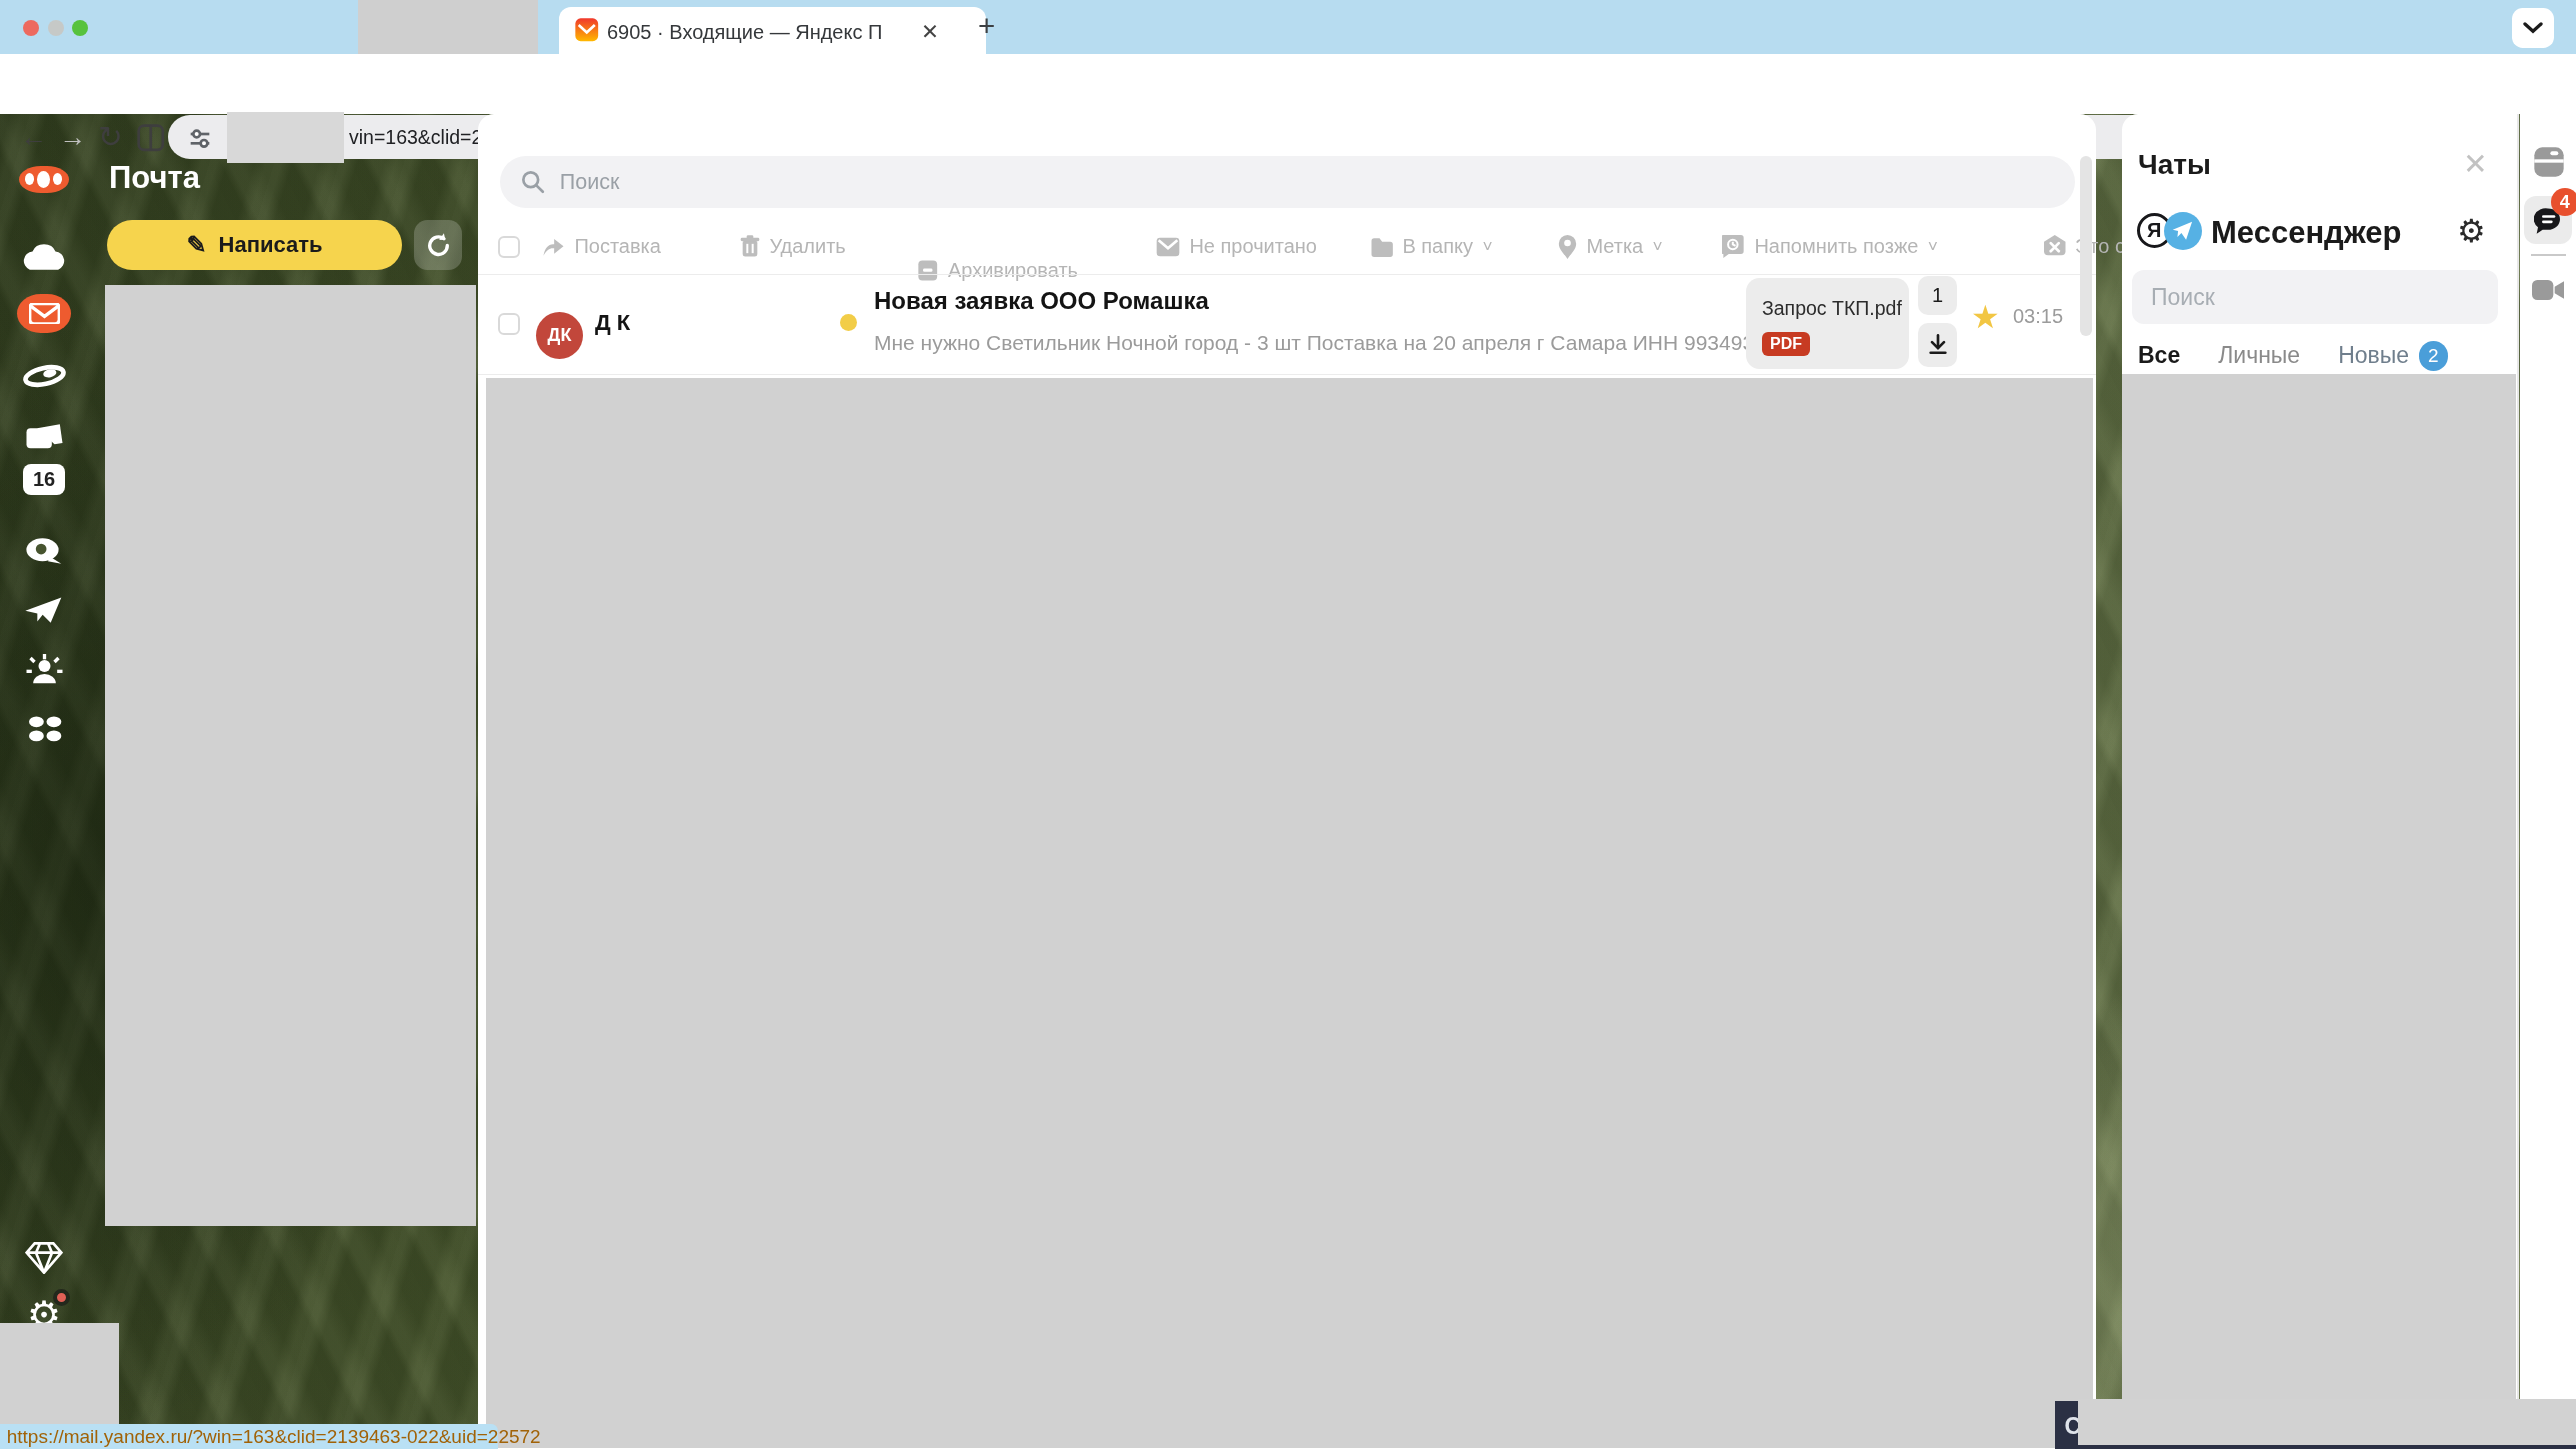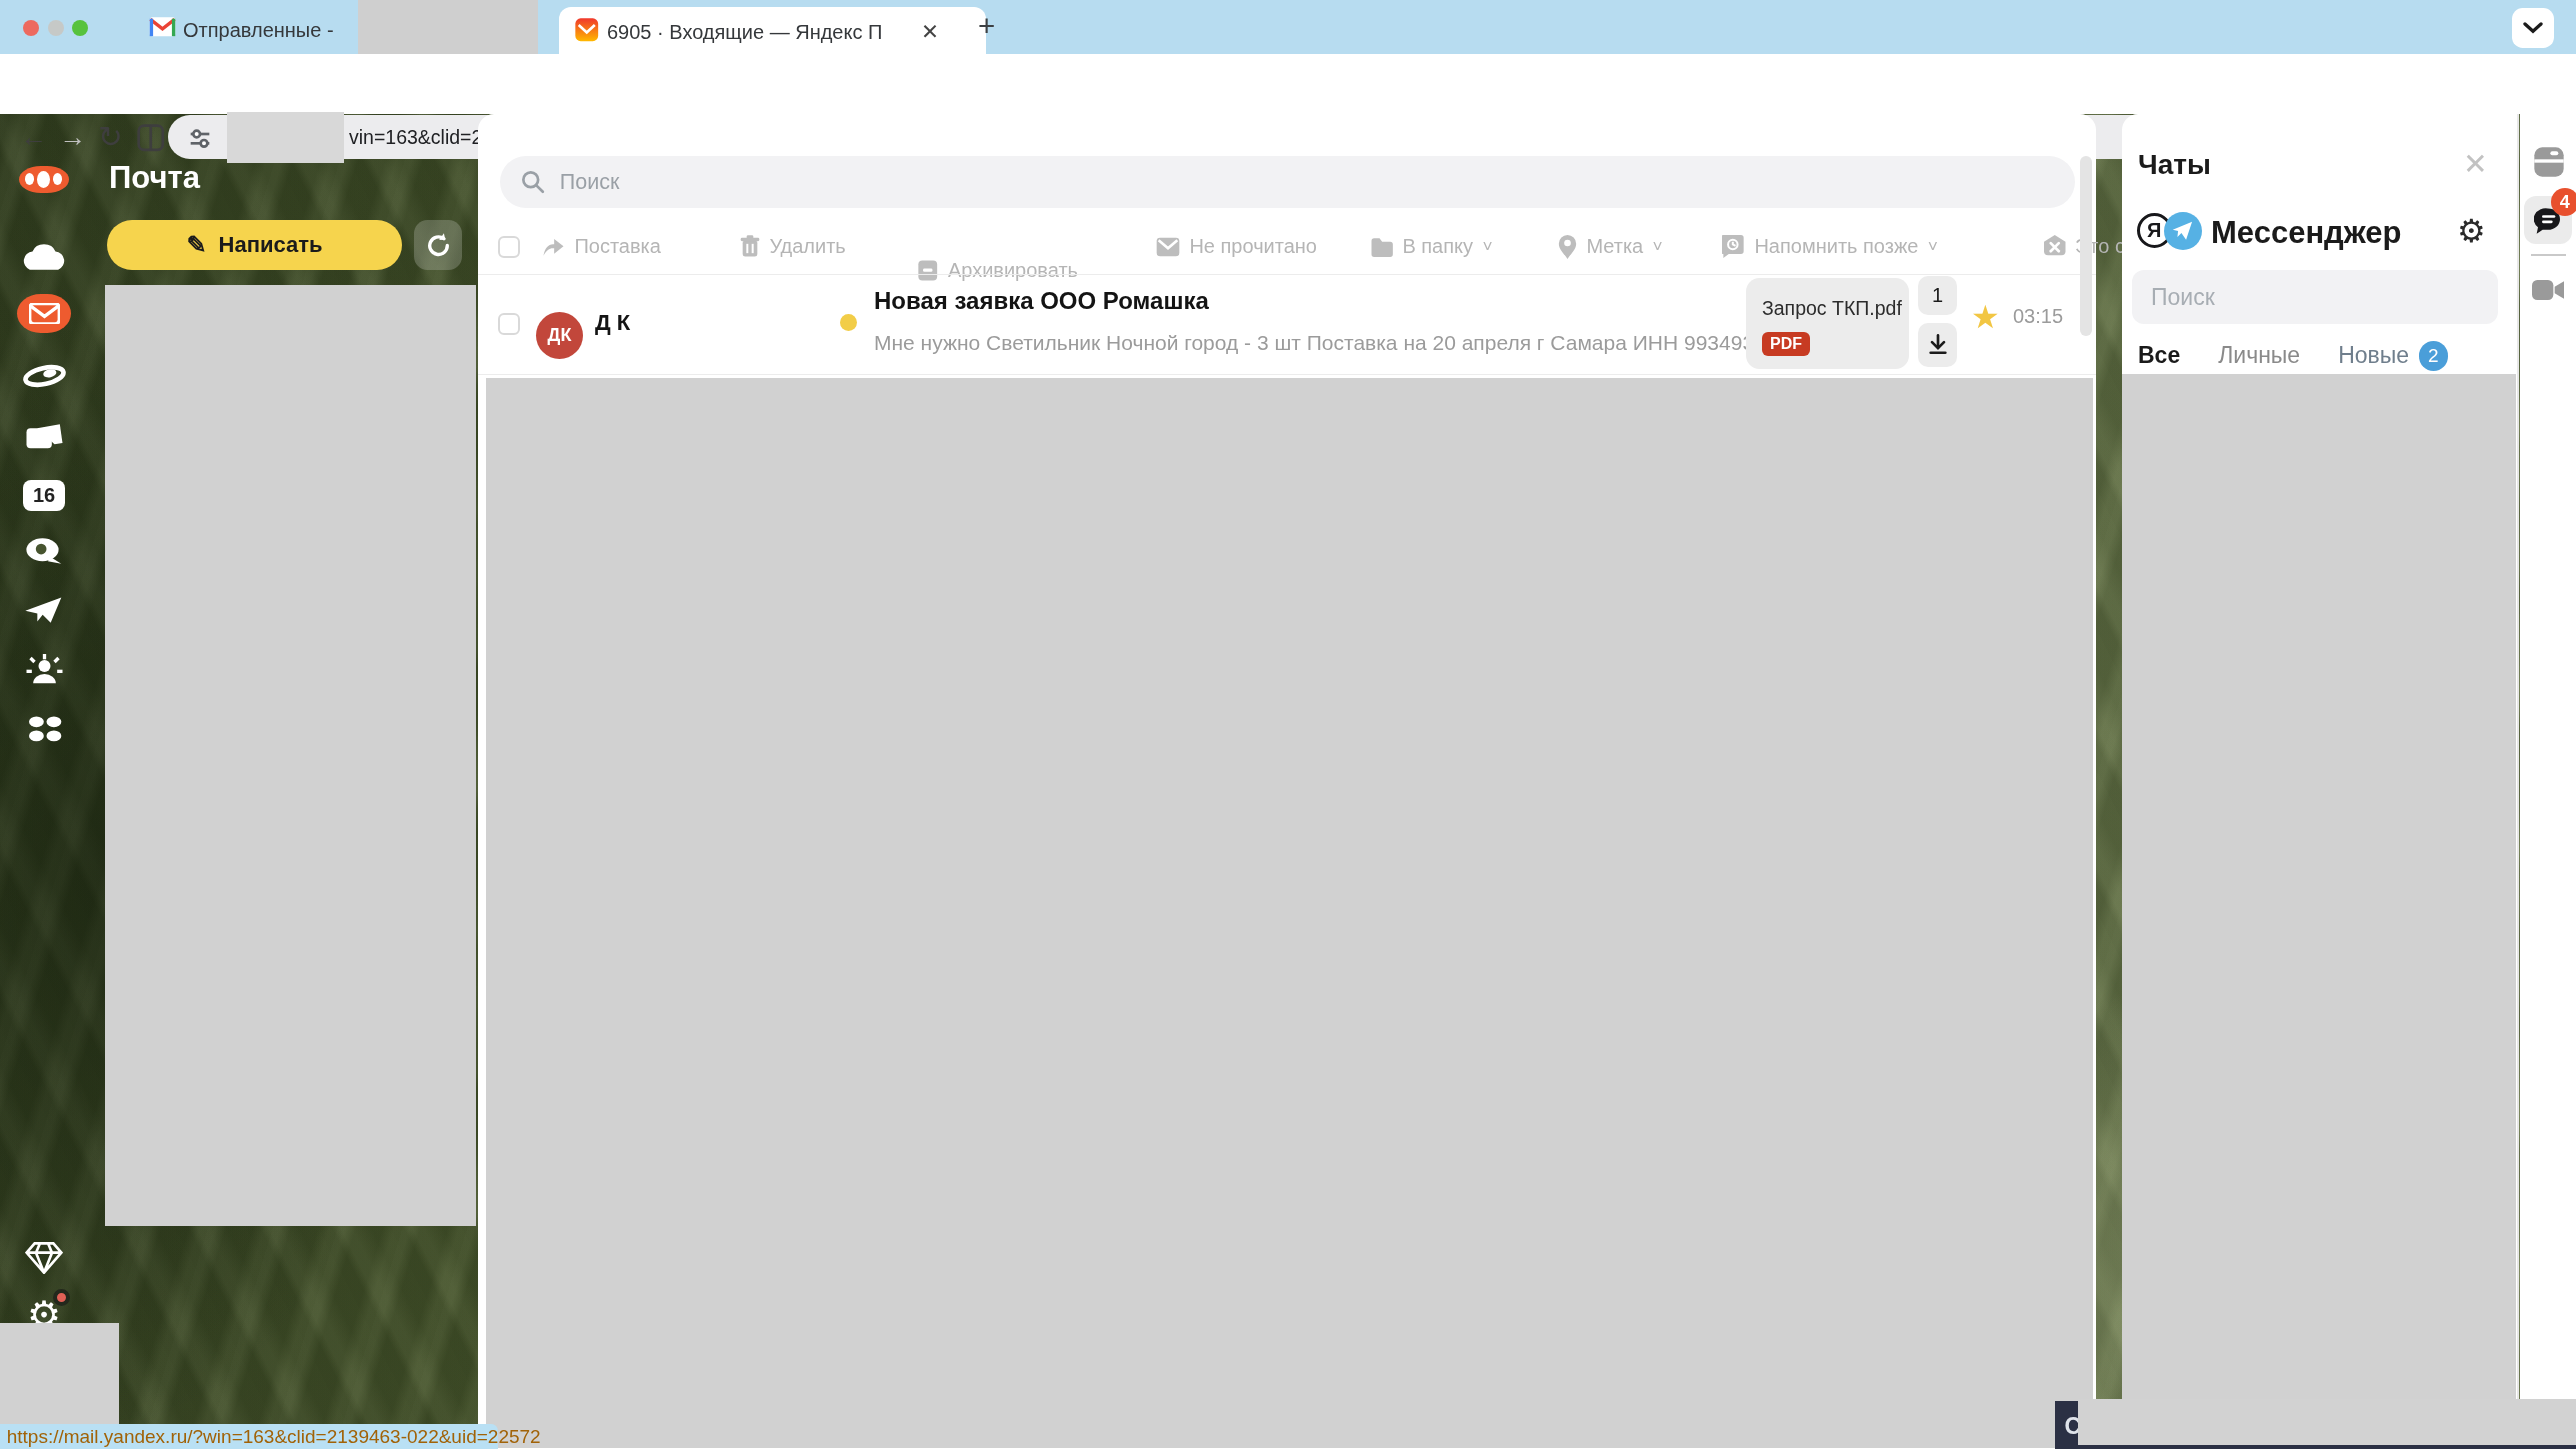--- a/index.html
+++ b/index.html
@@ -89,29 +89,20 @@
   .navy-bar { left:2055px; top:1401px; width:521px; height:48px; background:#2b3044; color:#dfe3ea; font-size:23px; font-weight:bold; }
 </style>
 </head>
 <body>
 
 <div class="abs tabstrip">
   <div class="abs light" style="left:23px; background:#ed6a5f;"></div>
   <div class="abs light" style="left:48px; background:#c6c9c7;"></div>
   <div class="abs light" style="left:72px; background:#57c23d;"></div>
 
-  <div class="abs" style="left:141px; top:0; width:416px; height:54px;">
-    <svg class="abs" style="left:8px; top:16px;" width="27" height="21.5" viewBox="0 0 40 32">
-      <rect x="1" y="2" width="38" height="28" rx="4" fill="#ffffff"></rect>
-      <path d="M2 5 L20 19 L38 5" stroke="#ea4335" stroke-width="5" fill="none"></path>
-      <rect x="1" y="4" width="5" height="26" fill="#4285f4"></rect>
-      <rect x="34" y="4" width="5" height="26" fill="#34a853"></rect>
-    </svg>
-    <div class="abs tab-title" style="left:42px;">Отправленные -</div>
-  </div>
   <div class="abs redact" style="left:358px; top:0; width:180px; height:56px; background:#cfcfcf;"></div>
 
   <div class="abs active-tab">
     <svg class="abs" style="left:14.8px; top:10.7px;" width="25.5" height="25.5" viewBox="0 0 38 38">
       <defs>
           <linearGradient id="ym" x1="0" y1="0" x2="0" y2="1">
             <stop offset="0" stop-color="#f0382c"></stop>
             <stop offset="1" stop-color="#ffb800"></stop>
           </linearGradient>
         </defs>
@@ -186,21 +177,21 @@
         <ellipse cx="32" cy="18" rx="29" ry="12" fill="none" stroke="#ffffff" stroke-width="7" transform="rotate(-12 32 18)"></ellipse>
         <ellipse cx="40" cy="14" rx="10" ry="6" fill="#ffffff" transform="rotate(-12 40 14)"></ellipse>
       </svg>
   </div>
   <div class="abs rail-ic" style="top:301px;">
     <svg width="39" height="28" viewBox="0 0 58 42">
         <rect x="2" y="8" width="38" height="30" rx="6" fill="#ffffff"></rect>
         <path d="M18 8 L52 2 L56 30 L44 32" fill="#ffffff"></path>
       </svg>
   </div>
-  <div class="abs rail-ic" style="top:360px;">
+  <div class="abs rail-ic" style="top:344px;">
     <div style="width:42px; height:31px; background:#ffffff; border-radius:8px; display:flex; align-items:center; justify-content:center; font-weight:bold; font-size:20px; color:#222;">
         <span>16</span>
       </div>
   </div>
   <div class="abs rail-ic" style="top:416px;">
     <svg width="39" height="29.5" viewBox="0 0 58 44">
         <ellipse cx="26" cy="19" rx="24" ry="17" fill="#ffffff"></ellipse>
         <path d="M38 30 L54 40 L34 36 Z" fill="#ffffff"></path>
         <circle cx="24" cy="18" r="8" fill="#47542f"></circle>
       </svg>

